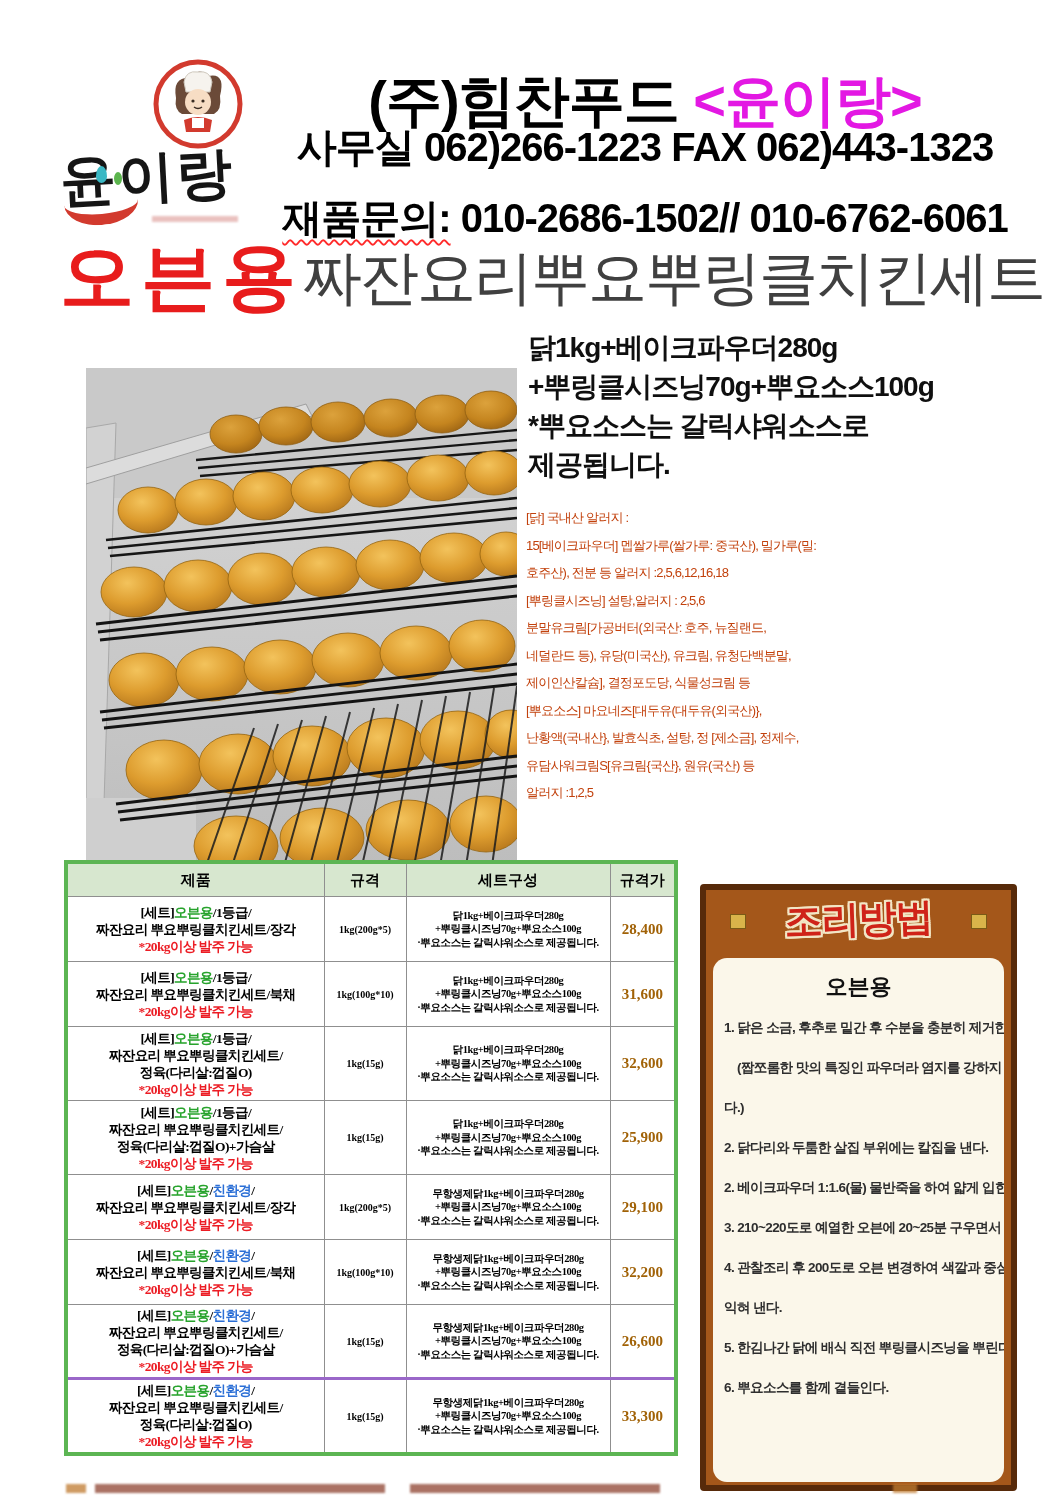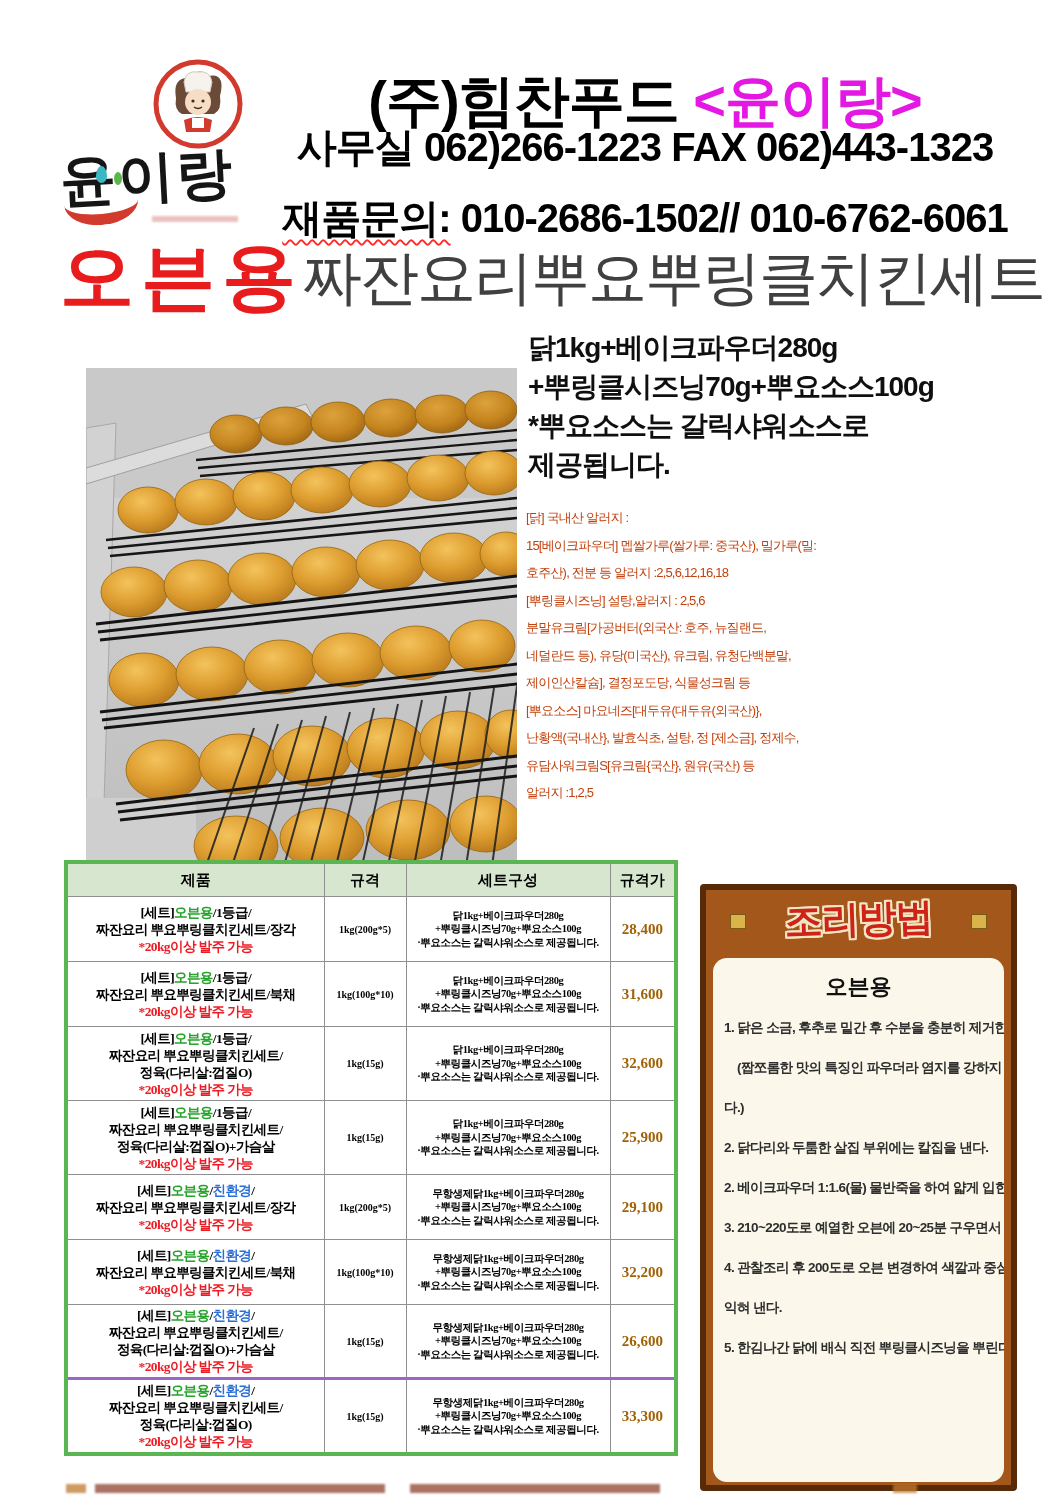--- a/index.html
+++ b/index.html
@@ -387,20 +387,21 @@
       <div class="steps">
           <div>1. 닭은 소금, 후추로 밑간 후 수분을 충분히 제거한다.</div>
           <div class="step-ind">(짭쪼롬한 맛의 특징인 파우더라 염지를 강하지 않게 한</div>
           <div>다.)</div>
           <div>2. 닭다리와 두툼한 살집 부위에는 칼집을 낸다.</div>
           <div>2. 베이크파우더 1:1.6(물) 물반죽을 하여 얇게 입힌다.</div>
           <div>3. 210~220도로 예열한 오븐에 20~25분 구우면서</div>
           <div>4. 관찰조리 후 200도로 오븐 변경하여 색깔과 중심까지</div>
           <div>익혀 낸다.</div>
           <div>5. 한김나간 닭에 배식 직전 뿌링클시즈닝을 뿌린다.</div>
+          <div>6. 뿌요소스를 함께 곁들인다.</div>
         </div>
     </div>
   </div>
 
   <div class="cut cut-sq" style="left:66px;width:20px;"></div>
   <div class="cut cut-tx" style="left:95px;width:290px;"></div>
   <div class="cut cut-tx" style="left:410px;width:250px;"></div>
   <div class="cut cut-sq" style="left:893px;width:24px;"></div>
 
 </div>

